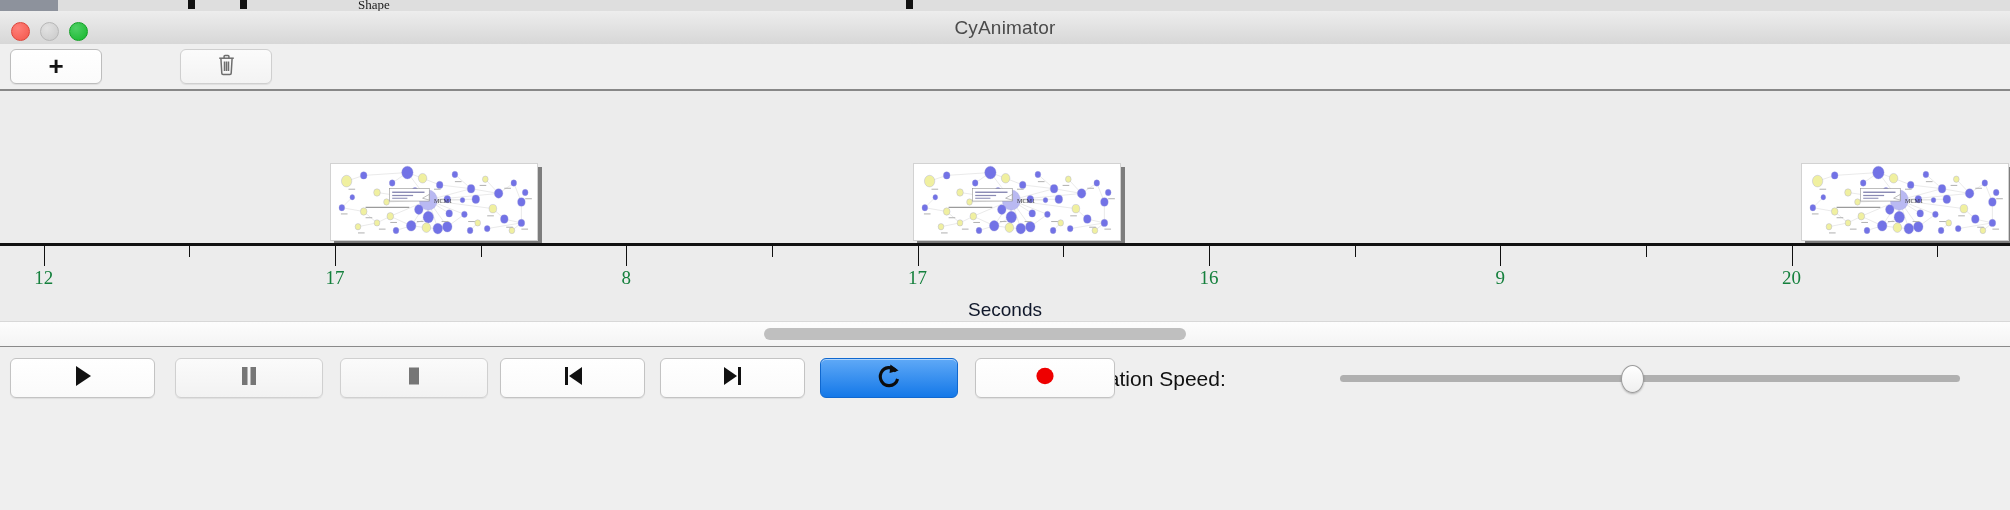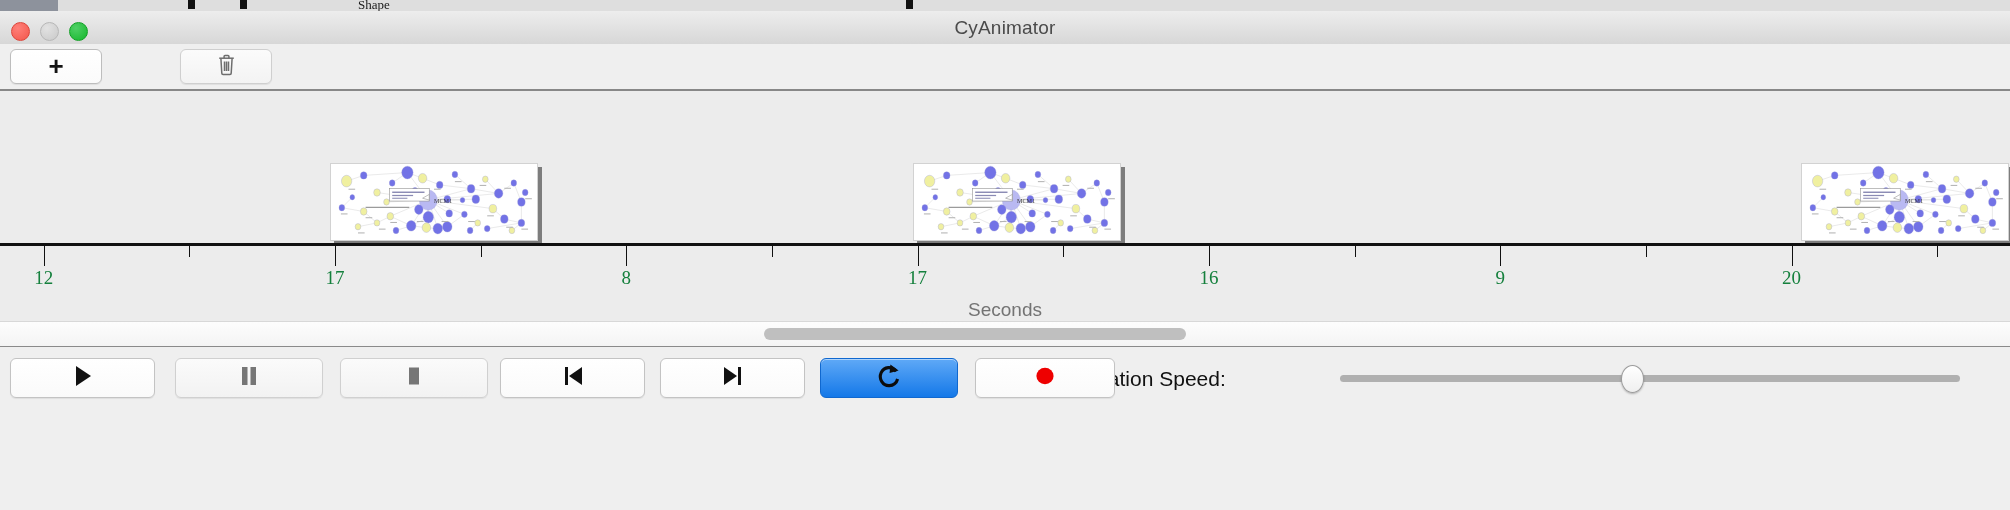--- a/index.html
+++ b/index.html
@@ -68,21 +68,21 @@
   
   .ruler{position:absolute;left:0;top:243px;width:2010px;height:78px;
     background:#ececec;}
   .ruler .baseline{position:absolute;left:0;top:0;width:2010px;height:3px;background:#111;}
   .tick{position:absolute;top:3px;width:1px;background:#111;}
   .tick.major{height:20px;}
   .tick.minor{height:11px;}
   .tlabel{position:absolute;top:24px;font-size:19px;color:#15803d;
     font-family:"Liberation Serif",serif;transform:translateX(-50%);white-space:nowrap;}
   .axislabel{position:absolute;top:56px;left:0;width:2010px;text-align:center;
-    font-size:19px;color:#737373;}
+    font-size:19px;color:#0f172a;}
 
   
   .hscroll{position:absolute;left:0;top:321px;width:2010px;height:24px;
     background:linear-gradient(#fdfdfd,#f4f4f4);
     border-top:1px solid #d8d8d8;border-bottom:2px solid #8a8a8a;}
   .hthumb{position:absolute;height:12px;top:6px;border-radius:6px;background:#bfbfbf;
     cursor:pointer;}
 
   
   .controls{position:absolute;left:0;top:347px;width:2010px;height:163px;

